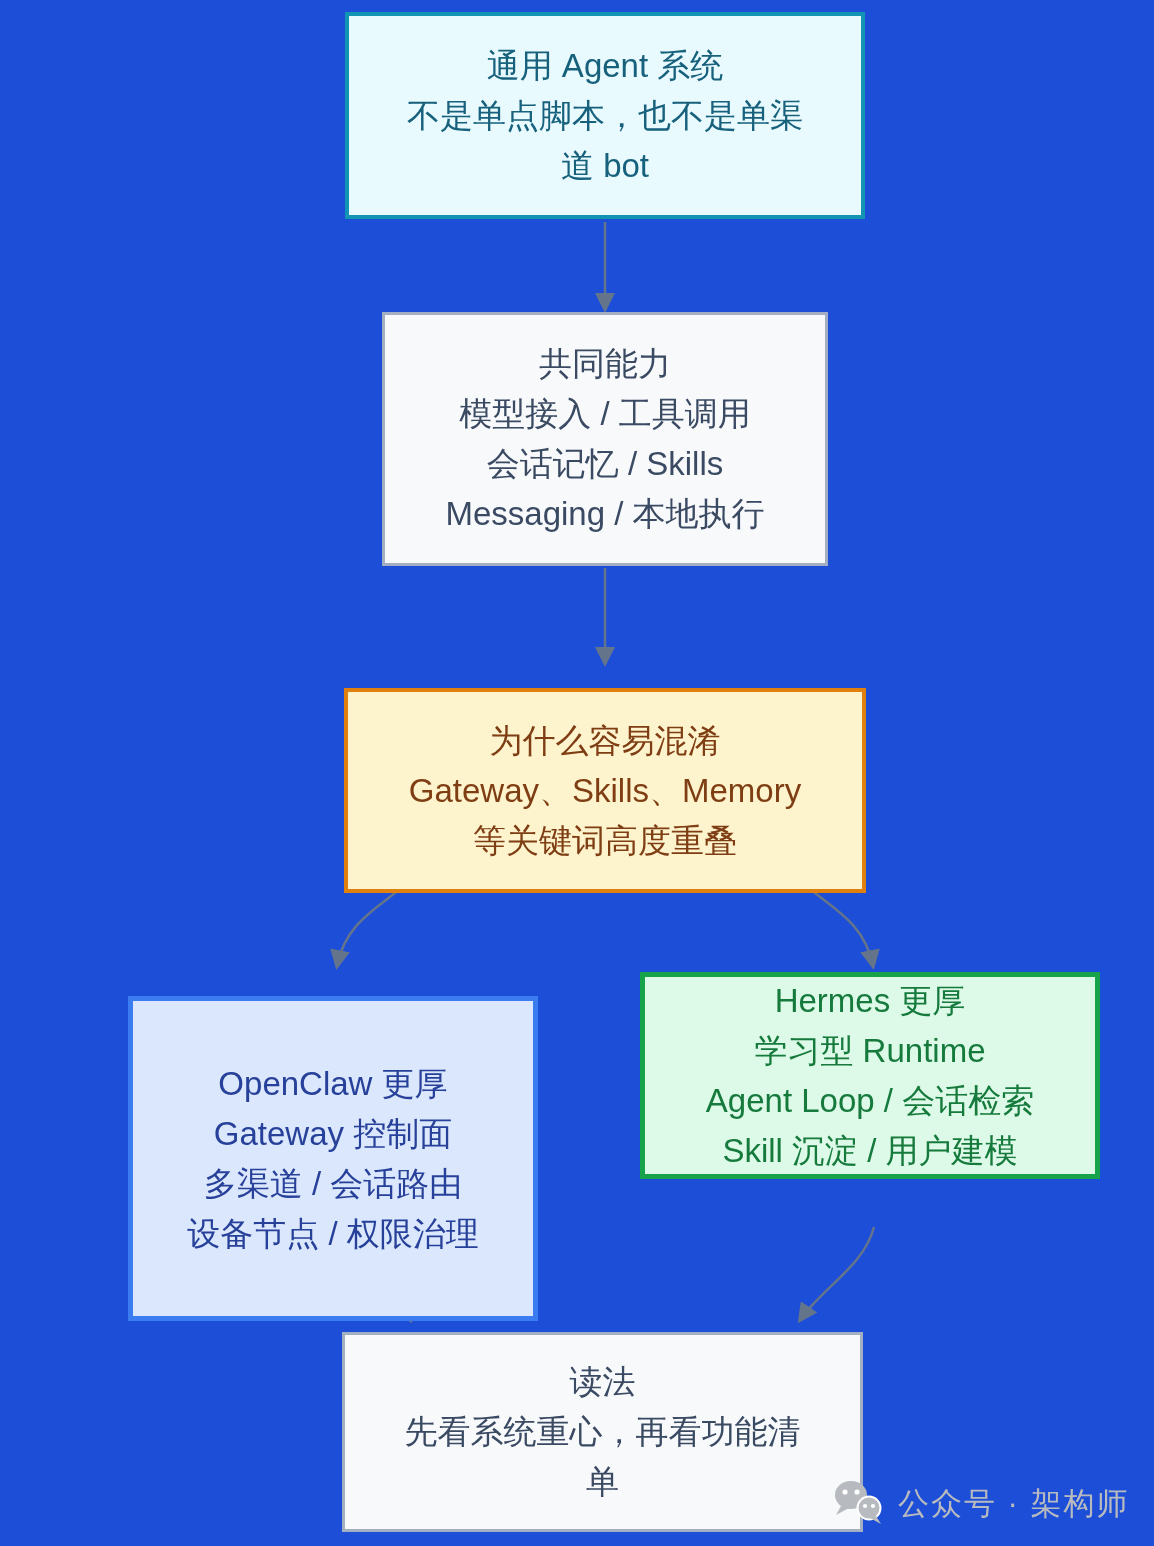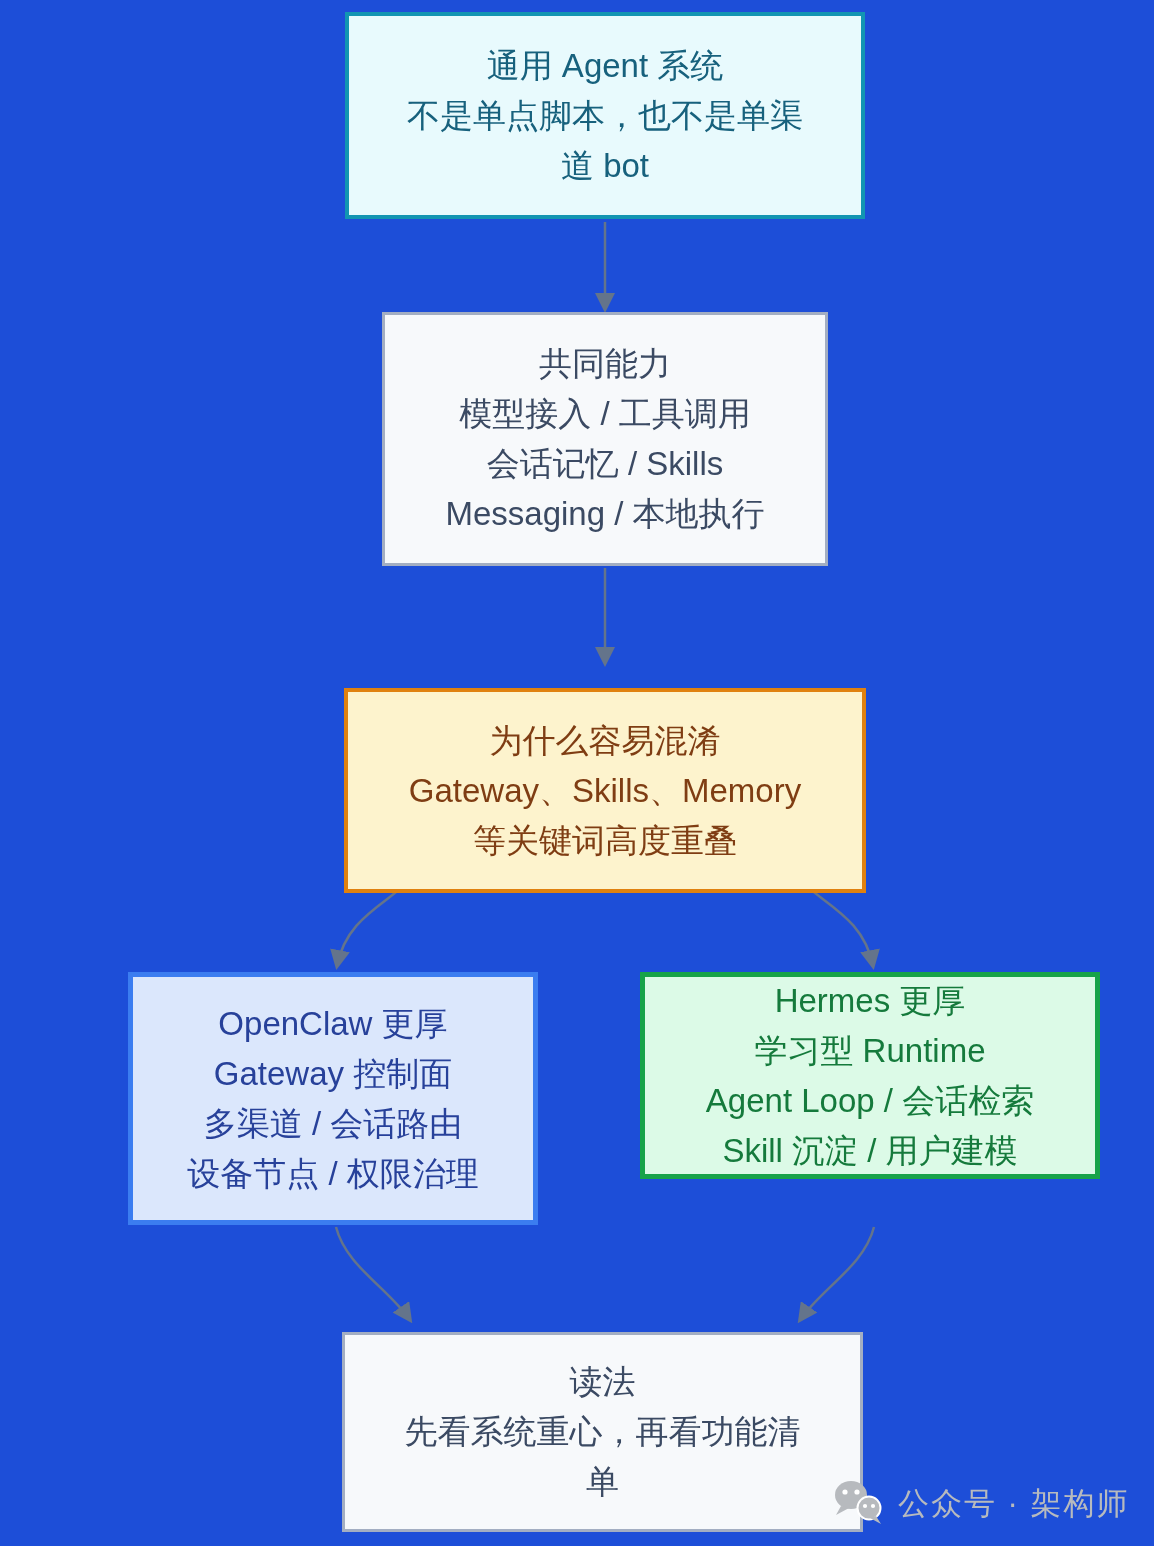--- a/index.html
+++ b/index.html
@@ -54,21 +54,21 @@
 会话记忆 / Skills
 Messaging / 本地执行</div>
   </div>
 
   <div class="node" style="left: 344px; top: 666px; width: 522px; height: 205px; border-width: 4px; border-color: rgb(224, 129, 15); background-color: rgb(253, 243, 205); color: rgb(127, 61, 19); margin-top: 22px;">
     <div class="node-text">为什么容易混淆
 Gateway、Skills、Memory
 等关键词高度重叠</div>
   </div>
 
-  <div class="node" style="left: 128px; top: 972px; width: 410px; height: 253px; border-width: 5px; border-color: rgb(59, 125, 240); background-color: rgb(219, 231, 252); color: rgb(39, 65, 154); justify-content: center;">
+  <div class="node" style="left: 128px; top: 996px; width: 410px; height: 325px; border-width: 5px; border-color: rgb(59, 125, 240); background-color: rgb(219, 231, 252); color: rgb(39, 65, 154); justify-content: center;">
     <div class="node-text">OpenClaw 更厚
 Gateway 控制面
 多渠道 / 会话路由
 设备节点 / 权限治理</div>
   </div>
 
   <div class="node" style="left: 640px; top: 972px; width: 460px; height: 207px; border-width: 5px; border-color: rgb(23, 163, 73); background-color: rgb(220, 250, 231); color: rgb(21, 122, 60);">
     <div class="node-text">Hermes 更厚
 学习型 Runtime
 Agent Loop / 会话检索

